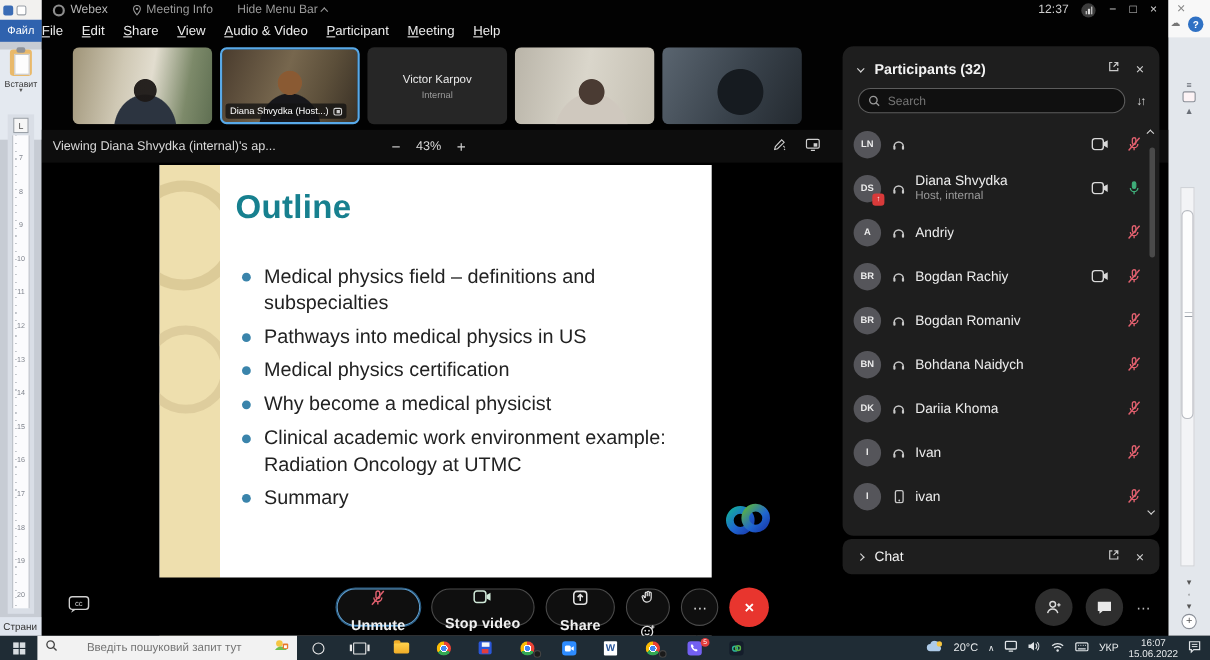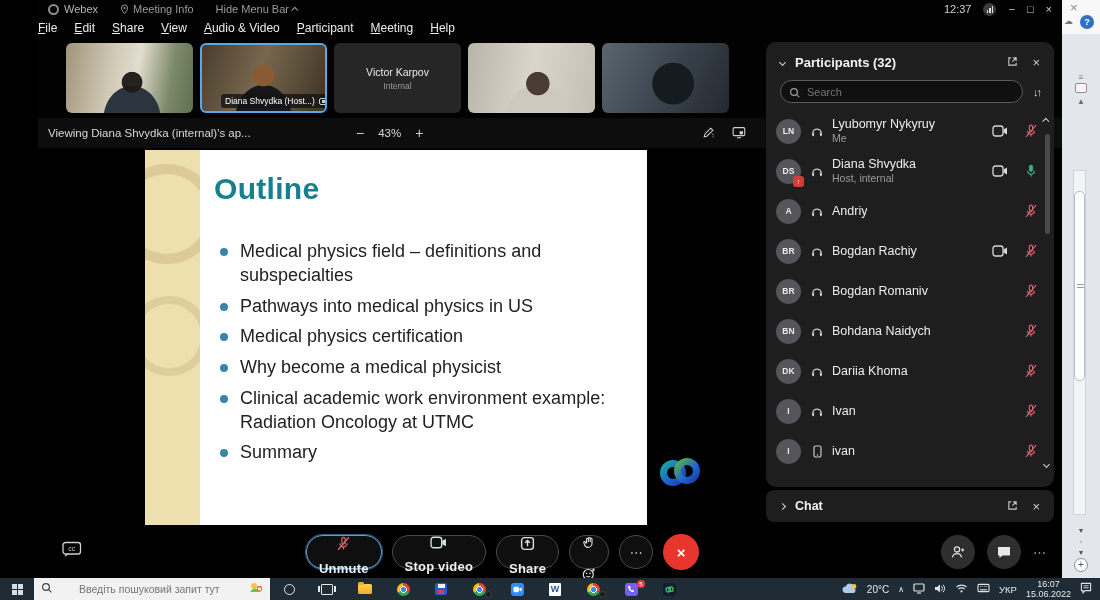--- a/index.html
+++ b/index.html
@@ -82,21 +82,21 @@
   .tile.t4{background:
      radial-gradient(circle at 55% 58%, #4a3b33 0 14%, transparent 15%),
      radial-gradient(ellipse at 55% 116%, #cfc8be 0 34%, transparent 35%),
      linear-gradient(100deg,#b9b4a8,#dad6cb 50%,#c4bfb2);}
   .tile.t5{background:
      radial-gradient(circle at 56% 58%, #161b20 0 25%, transparent 26%),
      linear-gradient(115deg,#5a6570,#39424b 55%,#23292f);}
   .tile.t3{display:flex;flex-direction:column;align-items:center;justify-content:center;background:#262626;}
   .t3name{font-size:10.5px;color:#e9e9e9;}
   .t3sub{font-size:8.5px;color:#9a9a9a;margin-top:3px;}
-  .tileLabel{position:absolute;left:19px;bottom:3px;background:rgba(18,18,18,.78);border-radius:3px;
+  .tileLabel{position:absolute;left:3px;bottom:3px;background:rgba(18,18,18,.78);border-radius:3px;
      font-size:8.5px;color:#fff;padding:2px 4px;display:flex;align-items:center;gap:4px;white-space:nowrap;}
   .badgeIcon{width:8px;height:7px;border:1px solid #cfcfcf;border-radius:2px;position:relative;}
   .badgeIcon::before{content:"";position:absolute;left:2px;top:1.5px;width:3px;height:3px;background:#cfcfcf;}
 
   
   .viewbar{position:absolute;top:118px;left:0;right:0;height:30px;background:#0d0d0d;display:flex;align-items:center;
      font-size:11.5px;color:#d9d9d9;}
   .vlabel{padding-left:10px;}
   .vzoom{position:absolute;left:318px;top:0;height:30px;display:flex;align-items:center;gap:14px;font-size:11.5px;}
   .vzbtn{font-size:14px;color:#cfcfcf;}
@@ -142,21 +142,21 @@
   .psub{font-size:10.5px;color:#9b9b9b;}
   .camslot{margin-left:auto;width:22px;display:flex;justify-content:center;flex-shrink:0;}
   .micslot{margin-left:12px;width:15px;display:flex;justify-content:center;flex-shrink:0;}
   .pscrollThumb{position:absolute;right:4px;top:92px;width:5px;height:100px;border-radius:3px;background:#4a4a4a;}
   .pschevU{position:absolute;right:5px;top:76px;}
   .pschevD{position:absolute;right:5px;top:420px;}
 
   
   .chatbar{position:absolute;left:728px;top:490px;width:288px;height:32px;background:#1e1e1e;border-radius:8px;
      display:flex;align-items:center;padding:0 14px;}
-  .chatTitle{font-size:12.5px;font-weight:bold;color:#f2f2f2;margin-left:10px;}
+  .chatTitle{font-size:12.5px;font-weight:normal;color:#f2f2f2;margin-left:10px;}
 
   
   .cbar{position:absolute;top:525px;left:0;right:0;height:53px;background:#000;}
   .ccbtn{position:absolute;left:24px;top:16px;}
   .cgroup{position:absolute;left:268px;top:9px;display:flex;align-items:center;gap:10px;}
   .pill{height:34px;border:1px solid #4a4a4a;border-radius:17px;display:flex;align-items:center;
      padding:0 12px;gap:7px;color:#f0f0f0;font-size:13px;background:rgba(28,28,28,.55);flex-direction:column;}
   .pill.unmute{border-color:#5e9fd0;box-shadow:0 0 0 1px #2c6089;}
   .pdiv{width:1px;height:18px;background:#585858;margin:0 2px;}
   .plabel{font-weight:bold;letter-spacing:.2px;}
@@ -201,20 +201,53 @@
   .webexIcon{width:13px;height:13px;border-radius:3px;background:#141d2b;display:flex;align-items:center;justify-content:center;}
   .tray{margin-left:auto;display:flex;align-items:center;gap:9px;padding-right:8px;font-size:10px;}
   .ttime{text-align:center;font-size:9px;line-height:10px;}
   .tlang{font-size:9.5px;}
 </style>
 </head>
 <body>
 
 <div class="screen">
 
+  <div class="wordL">
+    <div class="wlTop">
+      <span class="wlMini1"></span>
+      <span class="wlMini2"></span>
+    </div>
+    <div class="wlFile">Файл</div>
+    <div class="wlRibbon">
+      <div class="clip"></div>
+      <div class="wlPaste">Вставит</div>
+      <div class="wlCaret">▾</div>
+    </div>
+    <div class="wlRulerWrap">
+      <div class="tabSel">L</div>
+      <div class="ruler">
+        <div class="ticks"></div>
+        <div class="nums">7
+8
+9
+10
+11
+12
+13
+14
+15
+16
+17
+18
+19
+20</div>
+      </div>
+    </div>
+    <div class="wlStatus">Страни</div>
+  </div>
 
   <div class="wordR">
     <div class="wrTop">
       <span class="wrX">×</span>
       <span class="wrCloud">☁</span>
       <span class="wrHelp">?</span>
     </div>
     <div class="wrIcons">
       ≡<br><span class="wrPic"></span><br>▲
     </div>
@@ -379,24 +412,20 @@
           <div class="avatar">
               <span>LN</span>
             </div>
           <span class="dev">
             <svg width="14" height="13" viewBox="0 0 14 13">
                 <path d="M2.8 8.3a4.2 4.2 0 0 1 8.4 0" fill="none" stroke="#c9c9c9" stroke-width="1.3"></path>
                 <rect x="2.1" y="7.6" width="2" height="3.6" rx="1" fill="#c9c9c9"></rect>
                 <rect x="9.9" y="7.6" width="2" height="3.6" rx="1" fill="#c9c9c9"></rect>
               </svg>
           </span>
-          <div class="pinfo">
-            <div class="pname">Lyubomyr Nykyruy</div>
-            <div class="psub">Me</div>
-          </div>
           <span class="camslot">
             <svg width="16" height="12" viewBox="0 0 16 12">
                 <rect x="1" y="1" width="10" height="10" rx="2.4" fill="none" stroke="#d9d9d9" stroke-width="1.3"></rect>
                 <path d="M11.6 4.4L15 2.5v7L11.6 7.6z" fill="#d9d9d9"></path>
               </svg>
           </span>
           <span class="micslot">
             <svg width="14" height="14" viewBox="0 0 14 14">
                 <rect x="5.4" y="1.2" width="3.2" height="6.2" rx="1.6" fill="none" stroke="#e0606e" stroke-width="1.2"></rect>
                 <path d="M3.6 6.8a3.4 3.4 0 0 0 6.8 0" fill="none" stroke="#e0606e" stroke-width="1.2"></path>

